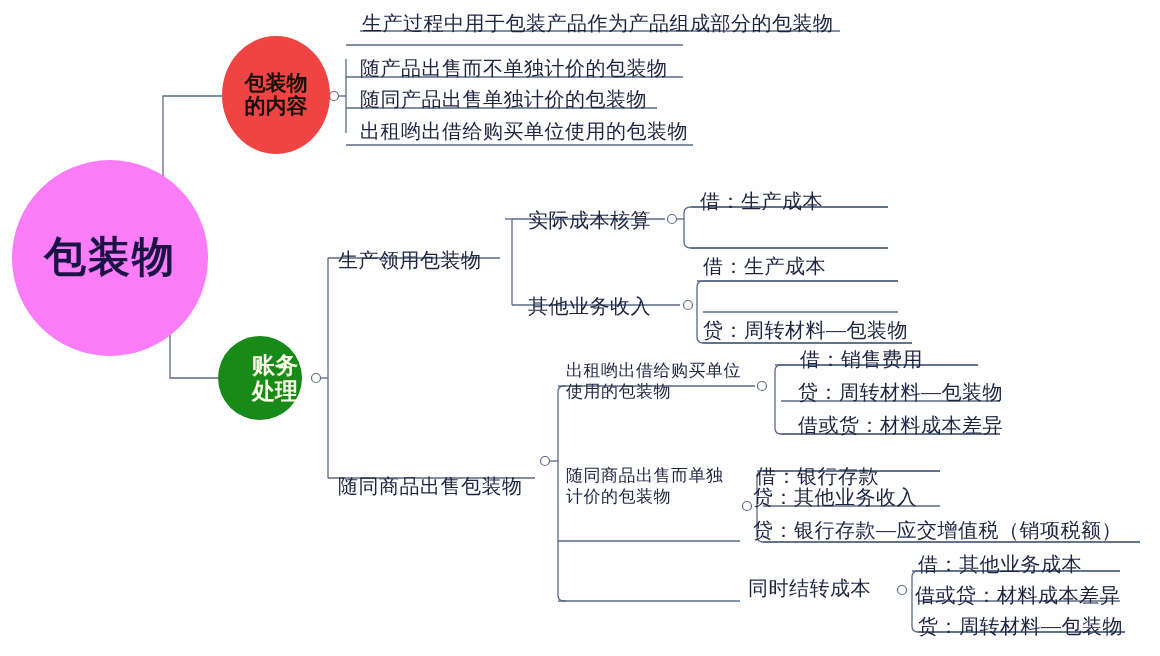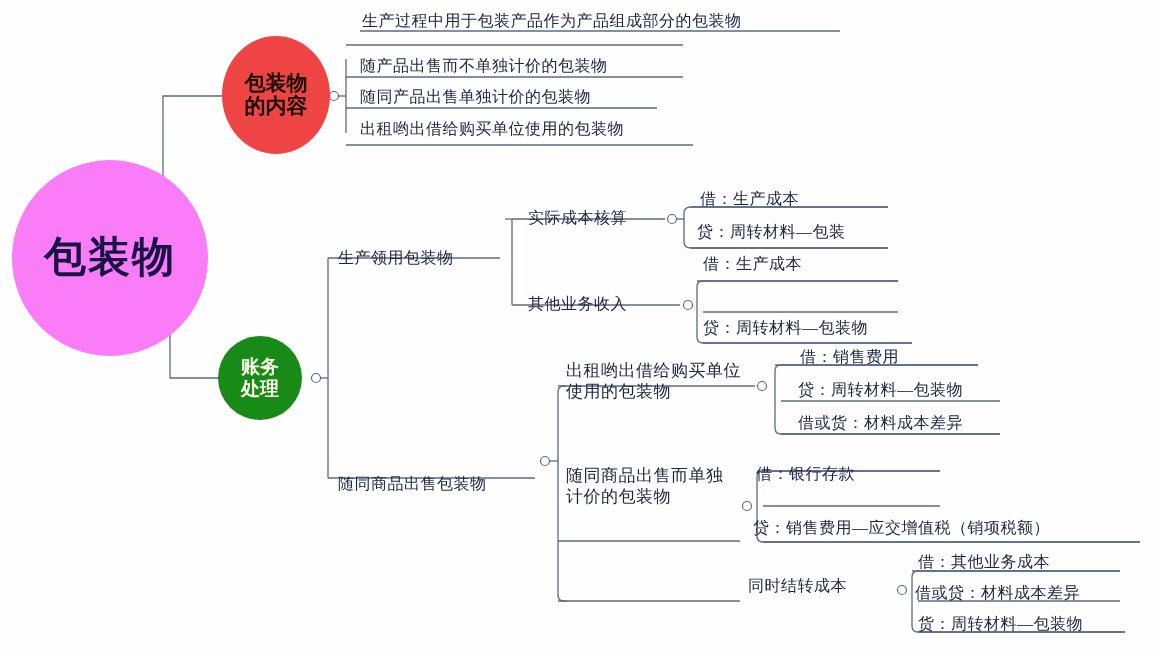--- a/index.html
+++ b/index.html
@@ -63,32 +63,33 @@
     padding: 0 18px;
     font-family: "DejaVu Sans","Liberation Sans",sans-serif;
     font-weight: 700;
   }
   #branch-circle-content .inner { width: 74px; }
   #branch-circle-acct {
     left: 218px; top: 336px;
     width: 84px; height: 84px;
     background: #178a17;
     color: #fbfde8;
-    font-size: 19px;
+    font-size: 23px;
     font-family: "DejaVu Sans","Liberation Sans",sans-serif;
     font-weight: 700;
+    justify-content: flex-end;
   }
   #branch-circle-acct .inner { width: 54px; line-height: 1.15; }
 
   
   .node-text {
     position: absolute;
     color: #1c2440;
     font-family: "Liberation Serif","DejaVu Serif",serif;
-    font-size: 16px;
+    font-size: 20px;
     white-space: nowrap;
     line-height: 1.22;
     letter-spacing: 0.5px;
   }
   .node-text.wrap { white-space: normal; }
   .node-text.s17 { font-size: 17px; }
 </style>
 </head>
 <body>
 
@@ -180,35 +181,35 @@
 
   <div class="node-text" style="left:362px; top:11px;">生产过程中用于包装产品作为产品组成部分的包装物</div>
   <div class="node-text" style="left:360px; top:56px;">随产品出售而不单独计价的包装物</div>
   <div class="node-text" style="left:360px; top:87px;">随同产品出售单独计价的包装物</div>
   <div class="node-text" style="left:360px; top:119px;">出租哟出借给购买单位使用的包装物</div>
 
   <div class="node-text" style="left:338px; top:248px;">生产领用包装物</div>
 
   <div class="node-text" style="left:528px; top:208px;">实际成本核算</div>
   <div class="node-text" style="left:700px; top:189px;">借：生产成本</div>
-  <div class="node-text" style="left:697px; top:222px;">贷：周转材料—包装</div>
 
   <div class="node-text" style="left:528px; top:294px;">其他业务收入</div>
   <div class="node-text" style="left:703px; top:254px;">借：生产成本</div>
   <div class="node-text" style="left:703px; top:318px;">贷：周转材料—包装物</div>
 
   <div class="node-text" style="left:338px; top:474px;">随同商品出售包装物</div>
 
   <div class="node-text wrap s17" style="left:566px; top:361px; width:192px;">出租哟出借给购买单位使用的包装物</div>
   <div class="node-text" style="left:800px; top:347px;">借：销售费用</div>
   <div class="node-text" style="left:798px; top:380px;">贷：周转材料—包装物</div>
   <div class="node-text" style="left:798px; top:413px;">借或货：材料成本差异</div>
 
   <div class="node-text wrap s17" style="left:566px; top:466px; width:160px;">随同商品出售而单独计价的包装物</div>
   <div class="node-text" style="left:756px; top:452px;margin-top:12px;">借：银行存款</div>
-  <div class="node-text" style="left:753px; top:518px;">贷：销售费用—应交增值税（销项税额）</div>
+  <div class="node-text" style="left:753px; top:485px;">贷：其他业务收入</div>
+  <div class="node-text" style="left:753px; top:518px;">贷：银行存款—应交增值税（销项税额）</div>
 
   <div class="node-text" style="left:748px; top:576px;">同时结转成本</div>
   <div class="node-text" style="left:918px; top:552px;">借：其他业务成本</div>
   <div class="node-text" style="left:915px; top:583px;">借或贷：材料成本差异</div>
   <div class="node-text" style="left:918px; top:614px;">货：周转材料—包装物</div>
 
 </div>
 
 </body></html>

